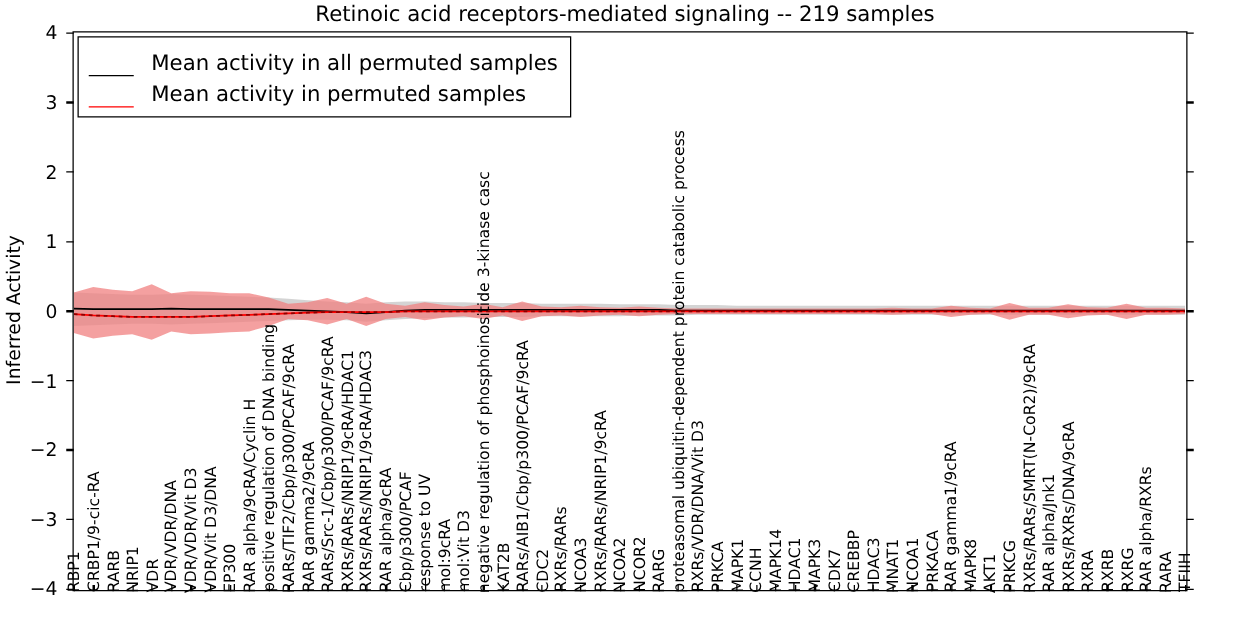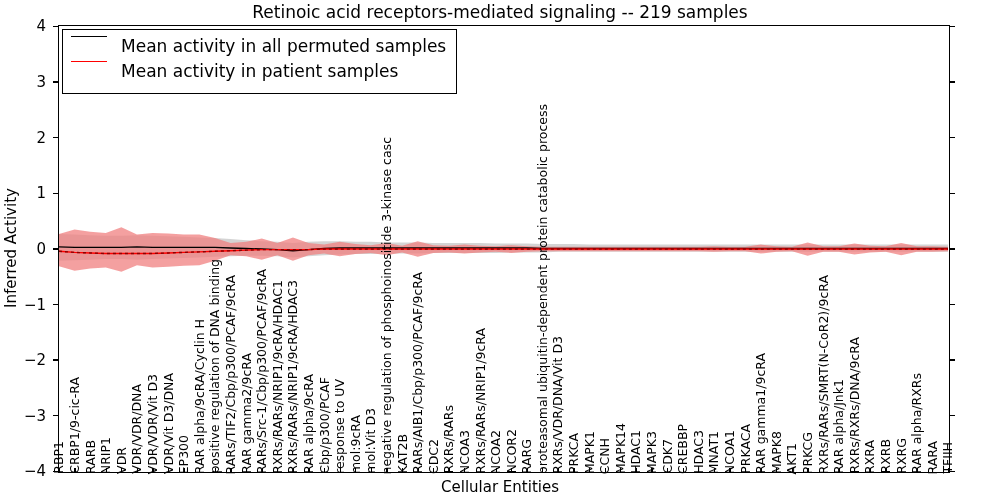--- a/index.html
+++ b/index.html
@@ -43,21 +43,21 @@
     transform-origin:center;line-height:1;
   }
   .xtick-mark{position:absolute;top:0;width:1.2px;height:5px;background:#000;}
 
   
   .legend{
     position:absolute;left:62px;top:29px;
     border:1.4px solid #000;background:#fff;
     padding:6px 10px 7px 8px;
   }
-  .legend-row{display:flex;align-items:flex-start;height:25px;}
+  .legend-row{display:flex;align-items:flex-end;height:25px;}
   .legend-swatch{width:36px;height:0;border-top:1.6px solid #000;margin-right:14px;}
   .legend-swatch.red{border-top-color:#ff0000;}
   .legend-text{font-size:17px;color:#000;white-space:nowrap;}
 </style>
 </head>
 <body>
 
 <div id="root">
 
   <div class="chart-title">Retinoic acid receptors-mediated signaling -- 219 samples</div>
@@ -216,26 +216,25 @@
       <div class="xtick-mark" style="left: 843.011px; top: -5px;"></div>
       <div class="xtick" style="left: 853.207px; bottom: -1px;">RAR alpha/RXRs</div>
       <div class="xtick-mark" style="left: 858.607px; top: -5px;"></div>
       <div class="xtick" style="left: 868.804px; bottom: -1px;">RARA</div>
       <div class="xtick-mark" style="left: 874.204px; top: -5px;"></div>
       <div class="xtick" style="left: 884.4px; bottom: -1px;">TFIIH</div>
       <div class="xtick-mark" style="left: 889.8px; top: -5px;"></div>
     </div>
 
   <div class="ylabel" id="ylabel" style="left: -54px; top: 239px; width: 130px; text-align: center; transform: rotate(-90deg);">Inferred Activity</div>
-  <div class="xlabel">Cellular Entities</div>
 
   <div class="legend">
     <div class="legend-row">
       <span class="legend-swatch"></span>
       <span class="legend-text">Mean activity in all permuted samples</span>
     </div>
     <div class="legend-row">
       <span class="legend-swatch red"></span>
-      <span class="legend-text">Mean activity in patient samples</span>
+      <span class="legend-text">Mean activity in permuted samples</span>
     </div>
   </div>
 
 </div>
 
 </body></html>

